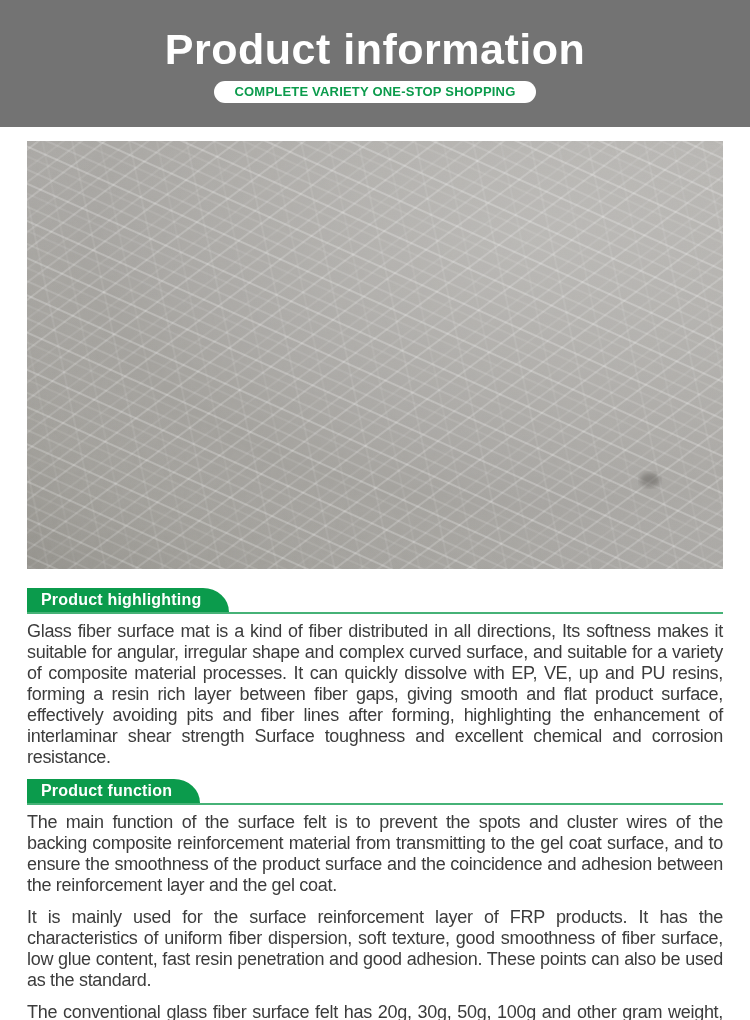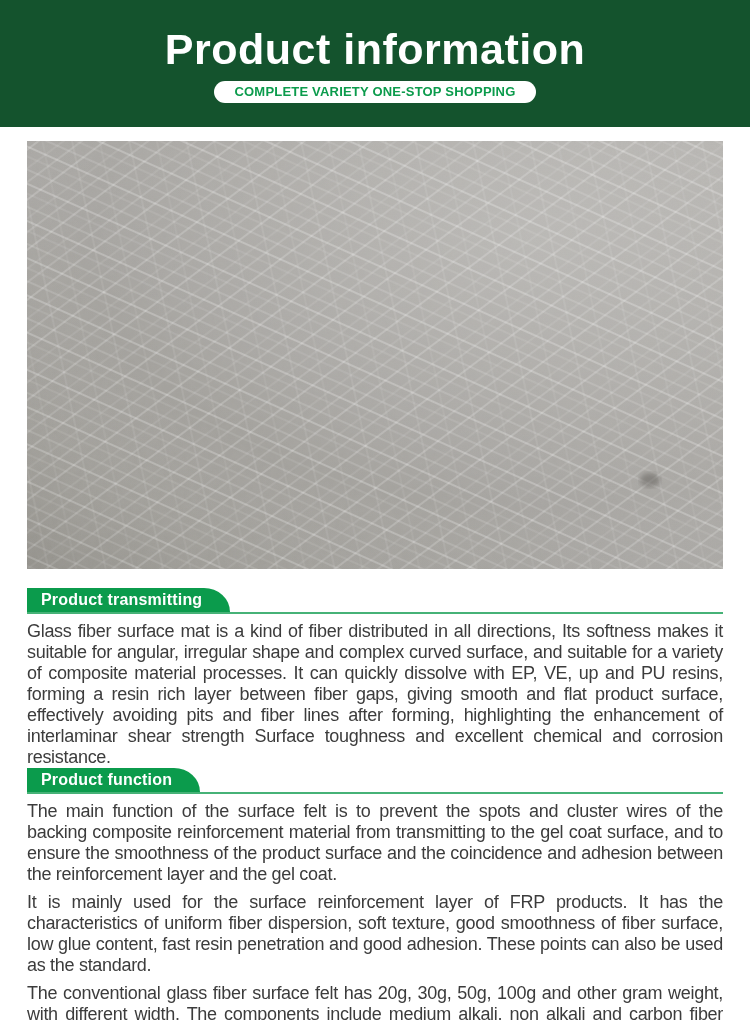--- a/index.html
+++ b/index.html
@@ -12,21 +12,21 @@
   .page {
     width: 750px;
     height: 1020px;
     overflow: hidden;
     background: #ffffff;
   }
 
   
   .banner {
     height: 127px;
-    background: #14532d;
+    background: #737373;
     text-align: center;
     padding-top: 24px;
   }
   .banner h1 {
     color: #ffffff;
     font-size: 43px;
     line-height: 50px;
     font-weight: 700;
     letter-spacing: 0.5px;
   }
@@ -47,21 +47,21 @@
   .photo-wrap {
     margin: 14px 27px 0 27px;
     width: 696px;
     height: 428px;
     overflow: hidden;
   }
   .photo-wrap svg { display: block; }
 
   
   .content { margin: 0 27px; }
-  .section { margin-top: 0; }
+  .section { margin-top: 11px; }
   .section:first-child { margin-top: 19px; }
   .sec-head {
     border-bottom: 2px solid #46b277;
   }
   .ribbon {
     display: inline-block;
     background: #0b9b4c;
     color: #ffffff;
     font-size: 16px;
     font-weight: 700;
@@ -136,21 +136,21 @@
       <rect width="696" height="428" fill="url(#fibC)"></rect>
       <ellipse cx="623" cy="339" rx="10" ry="7" fill="#66645f" opacity="0.55" filter="url(#soft)"></ellipse>
       <rect width="696" height="428" fill="url(#vign)"></rect>
     </svg>
   </div>
 
   <div class="content">
 
     <div class="section">
       <div class="sec-head">
-        <span class="ribbon">Product transmitting</span>
+        <span class="ribbon">Product highlighting</span>
       </div>
       <p class="sec-body">Glass fiber surface mat is a kind of fiber distributed in all directions, Its softness makes it suitable for angular, irregular shape and complex curved surface, and suitable for a variety of composite material processes. It can quickly dissolve with EP, VE, up and PU resins, forming a resin rich layer between fiber gaps, giving smooth and flat product surface, effectively avoiding pits and fiber lines after forming, highlighting the enhancement of interlaminar shear strength Surface toughness and excellent chemical and corrosion resistance.</p>
     </div>
 
     <div class="section">
       <div class="sec-head">
         <span class="ribbon">Product function</span>
       </div>
       <p class="sec-body">The main function of the surface felt is to prevent the spots and cluster wires of the backing composite reinforcement material from transmitting to the gel coat surface, and to ensure the smoothness of the product surface and the coincidence and adhesion between the reinforcement layer and the gel coat.</p>
     </div>

